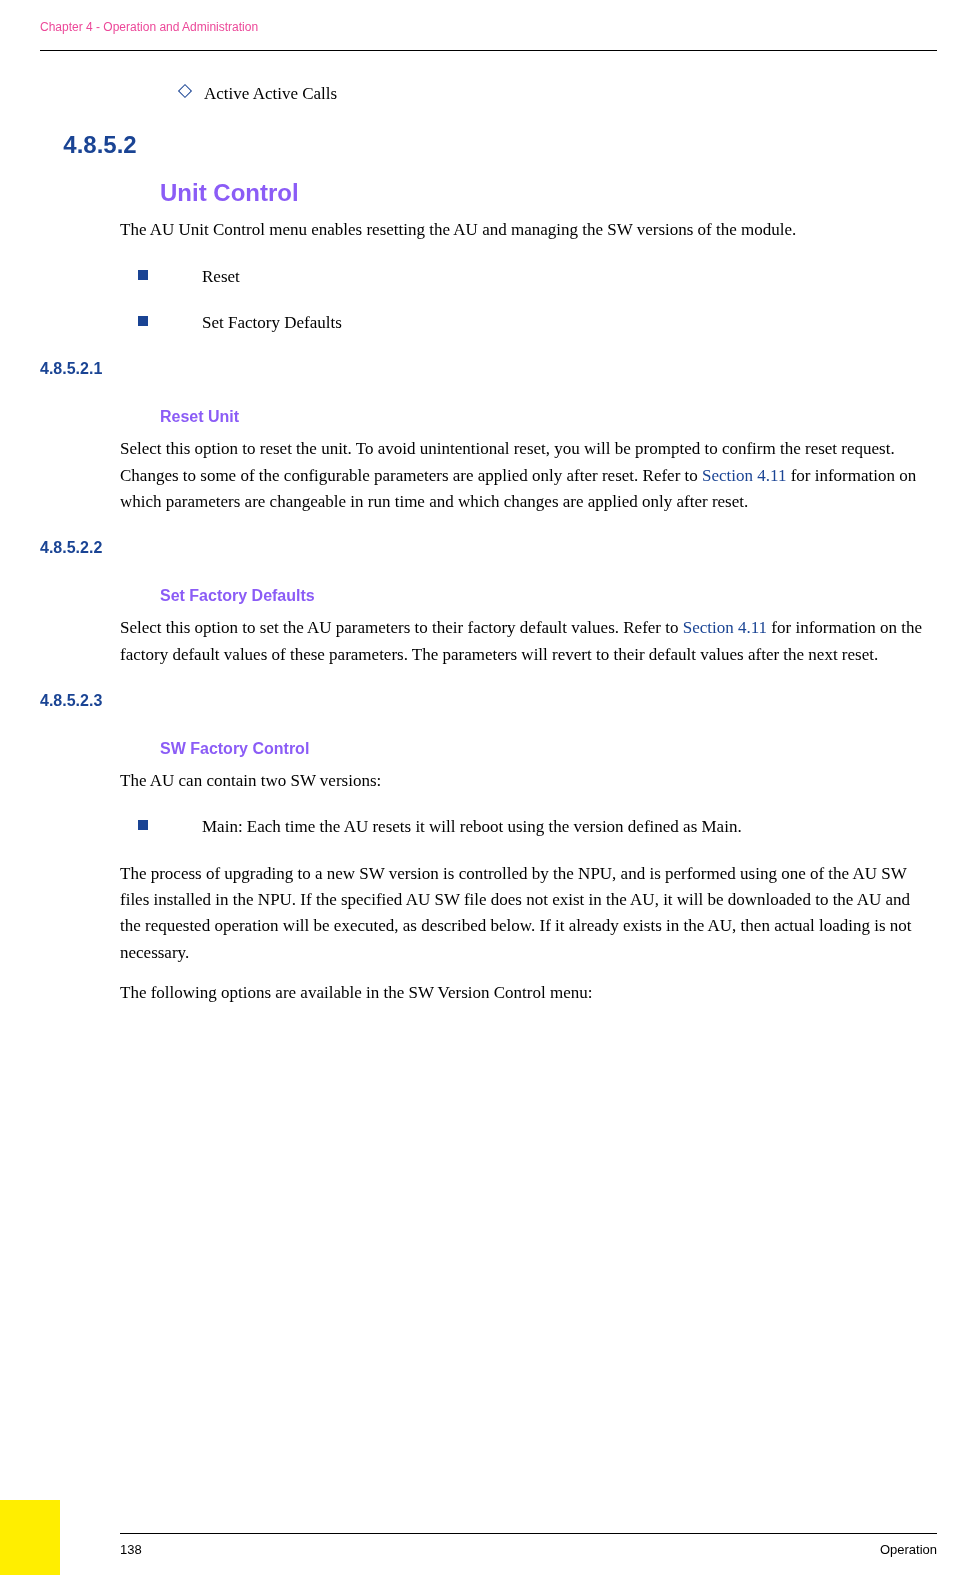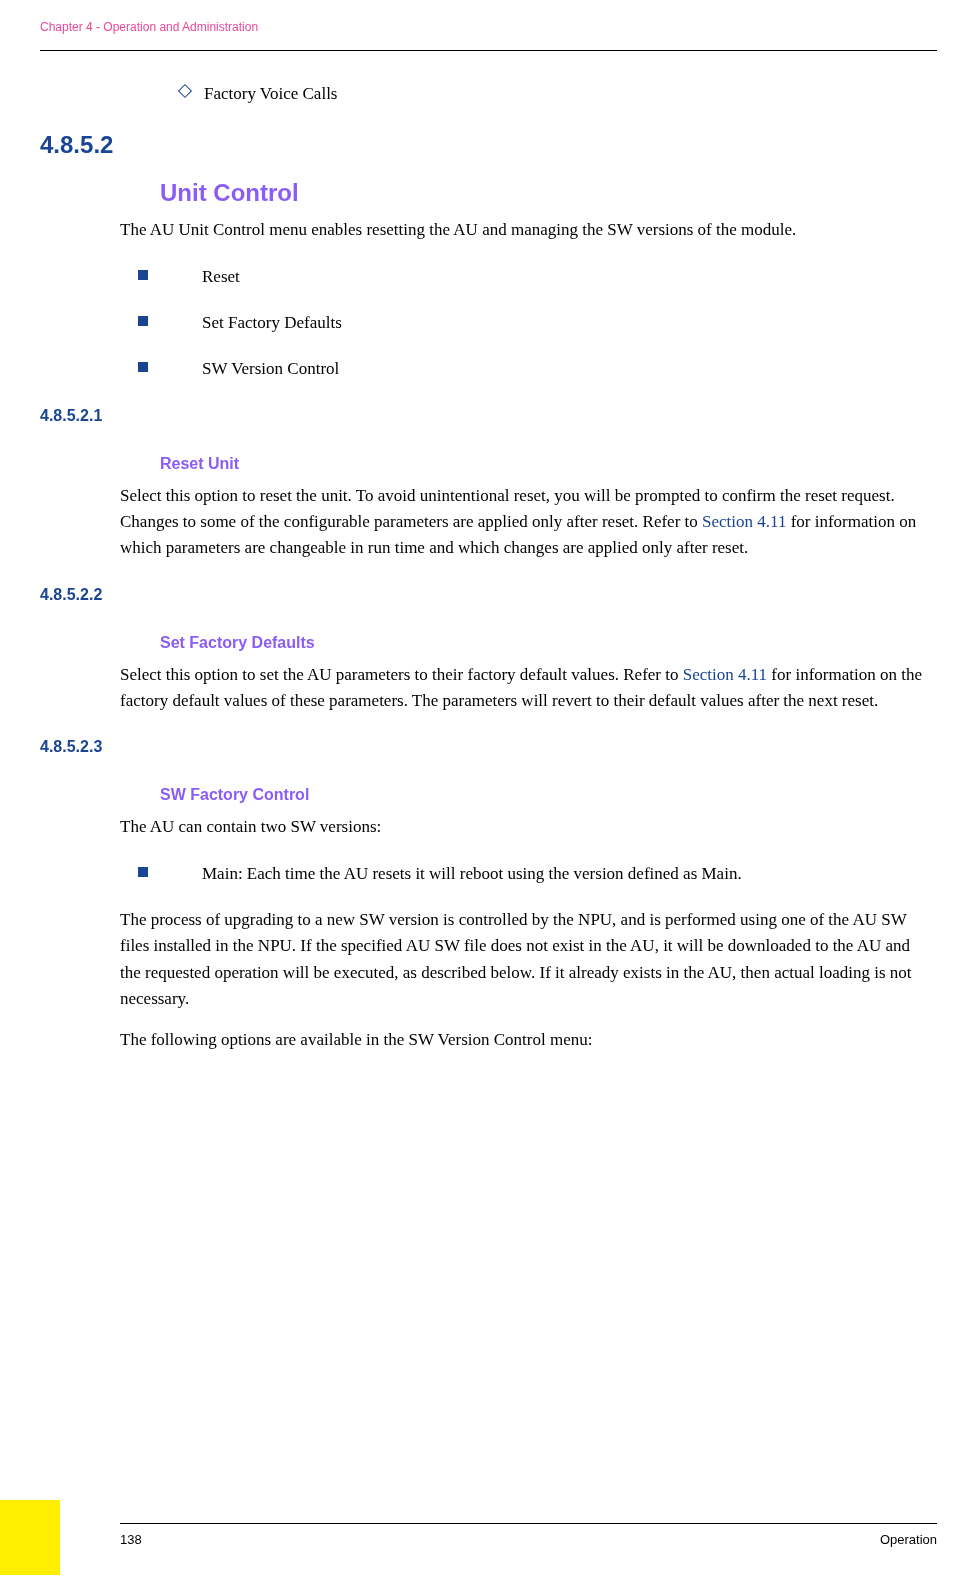--- a/index.html
+++ b/index.html
@@ -60,20 +60,21 @@
       min-width: 120px;
     }
     .section-title {
       color: #8b5cf6;
       font-family: Arial, sans-serif;
       font-weight: bold;
       margin-top: 48px;
     }
     .h2-size {
       font-size: 24px;
+      text-align: center;
     }
     .h3-size {
       font-size: 16px;
     }
     .body-text {
       font-size: 17px;
       line-height: 1.55;
       margin-bottom: 14px;
       padding-left: 0;
       color: #000;
@@ -98,21 +99,21 @@
     .bullet-text {
       font-size: 17px;
       line-height: 1.55;
     }
     .link-text {
       color: #1a4494;
       font-family: Liberation Serif, serif;
     }
     .footer {
       position: absolute;
-      bottom: 48px;
+      bottom: 38px;
       left: 0;
       width: 100%;
       padding: 0 40px;
     }
     .yellow-tab {
       position: absolute;
       bottom: 20px;
       left: 0;
       width: 60px;
       height: 75px;
@@ -138,43 +139,39 @@
 <body>
 
 <div class="container">
   <div class="chapter-header">Chapter 4 - Operation and Administration</div>
   <div class="header-line"></div>
 
   <div class="content-area">
 
     <div class="bullet-item-diamond">
       <span class="diamond-icon"></span>
-      <span class="bullet-text">Factory Voice Calls</span>
+      <span class="bullet-text">Active Active Calls</span>
     </div>
 
     <div class="outer-section">
       <div class="section-row">
         <span class="section-number h2-size">4.8.5.2</span>
         <span class="section-title h2-size">Unit Control</span>
       </div>
     </div>
 
     <p class="body-text">The AU Unit Control menu enables resetting the AU and managing the SW versions of the module.</p>
 
     <div class="bullet-square">
       <span class="square-icon"></span>
       <span class="bullet-text">Reset</span>
     </div>
     <div class="bullet-square">
       <span class="square-icon"></span>
       <span class="bullet-text">Set Factory Defaults</span>
-    </div>
-    <div class="bullet-square">
-      <span class="square-icon"></span>
-      <span class="bullet-text">SW Version Control</span>
     </div>
 
     <div class="outer-section">
       <div class="section-row">
         <span class="section-number h3-size">4.8.5.2.1</span>
         <span class="section-title h3-size">Reset Unit</span>
       </div>
     </div>
 
     <p class="body-text">

